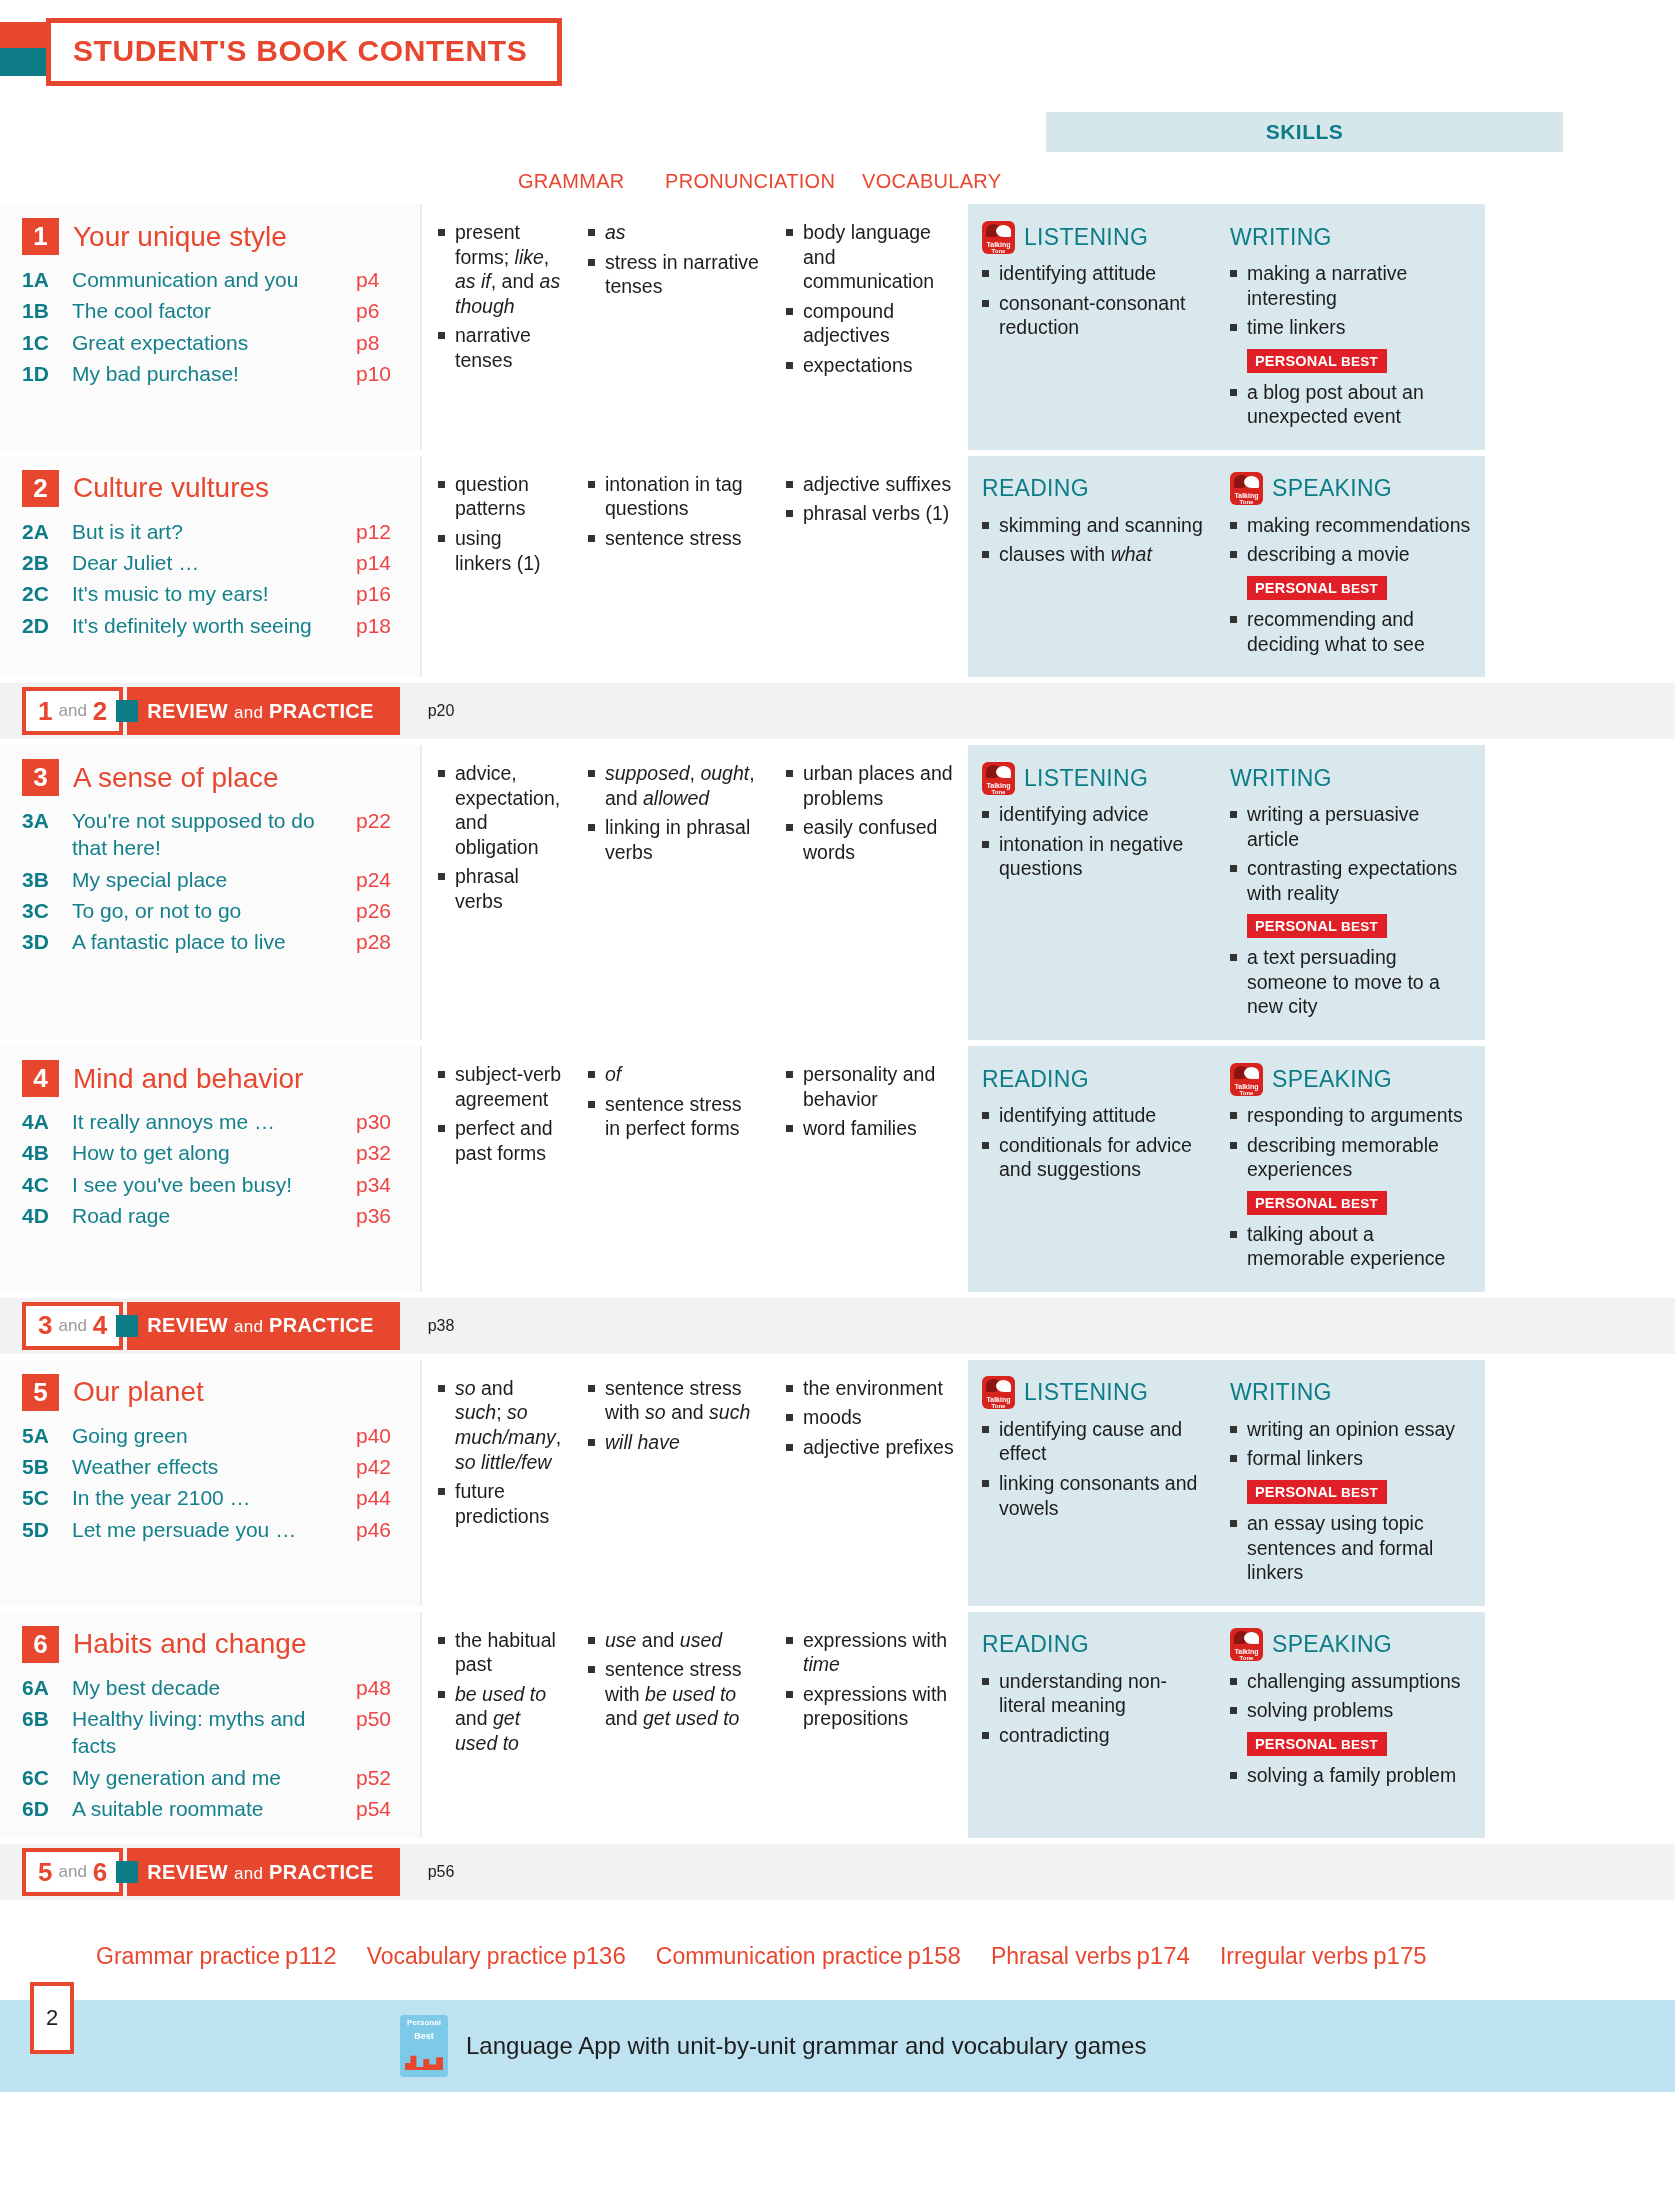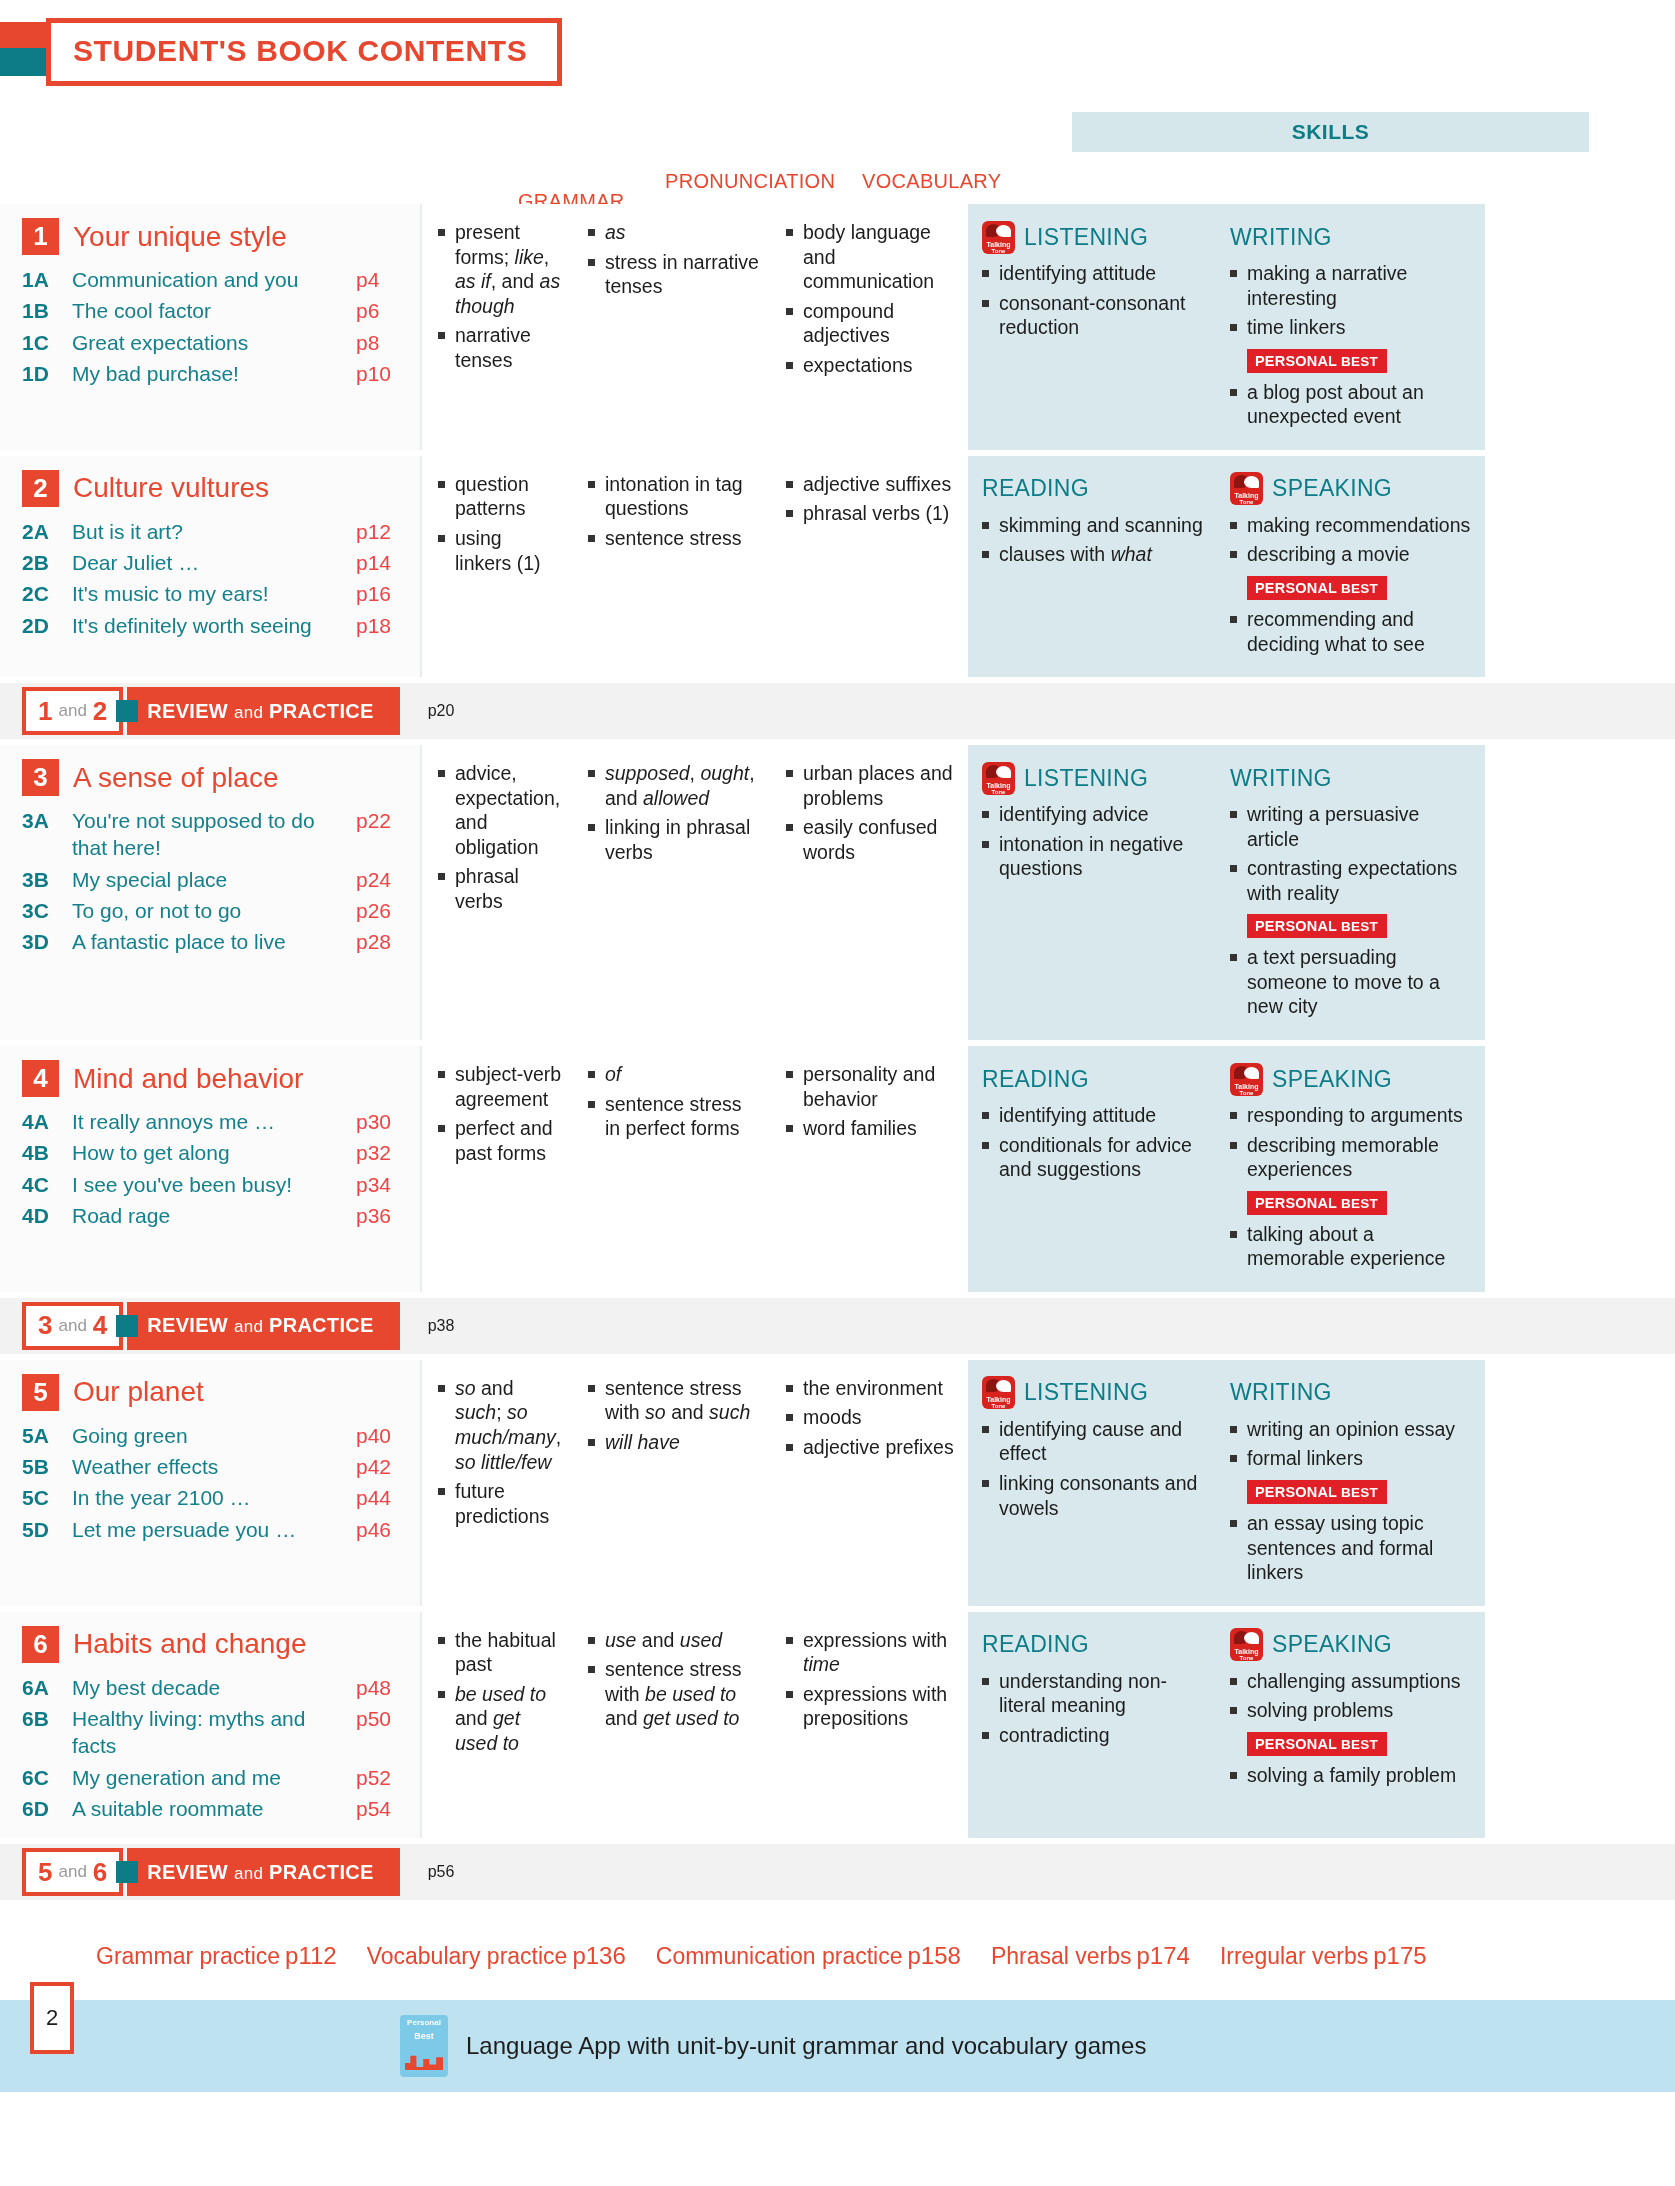--- a/index.html
+++ b/index.html
@@ -26,28 +26,28 @@
   }
 
   
   .band-row { position: relative; height: 58px; }
   .band {
     position: absolute; top: 0; height: 40px;
     display: flex; align-items: center; justify-content: center;
     font-weight: bold; font-size: 21px; letter-spacing: 0.5px;
   }
   .band-language { left: 494px; width: 548px; background: #f9d8c9; color: #e8472f; }
-  .band-skills   { left: 1046px; width: 517px; background: #d6e7ec; color: #0d7c87; margin-left: 26px; }
+  .band-skills   { left: 1046px; width: 517px; background: #d6e7ec; color: #0d7c87; }
 
   .subhead-row { position: relative; height: 34px; }
   .subhead {
     position: absolute; top: 0; color: #e8472f;
     font-size: 20px; letter-spacing: 0.3px; white-space: nowrap;
   }
-  .sh-grammar { left: 518px; margin-top: 20px; }
+  .sh-grammar { left: 518px; }
   .sh-pron    { left: 665px; }
   .sh-vocab   { left: 862px; }
 
   
   .sheet { position: relative; }
 
   .unit-row { display: flex; align-items: stretch; margin-bottom: 6px; }
 
   .col-unit { width: 420px; flex: 0 0 420px; background:#fbfbfb; padding: 14px 10px 14px 22px; }
   .col-lang { width: 548px; flex: 0 0 548px; background:#ffffff; display: flex;

